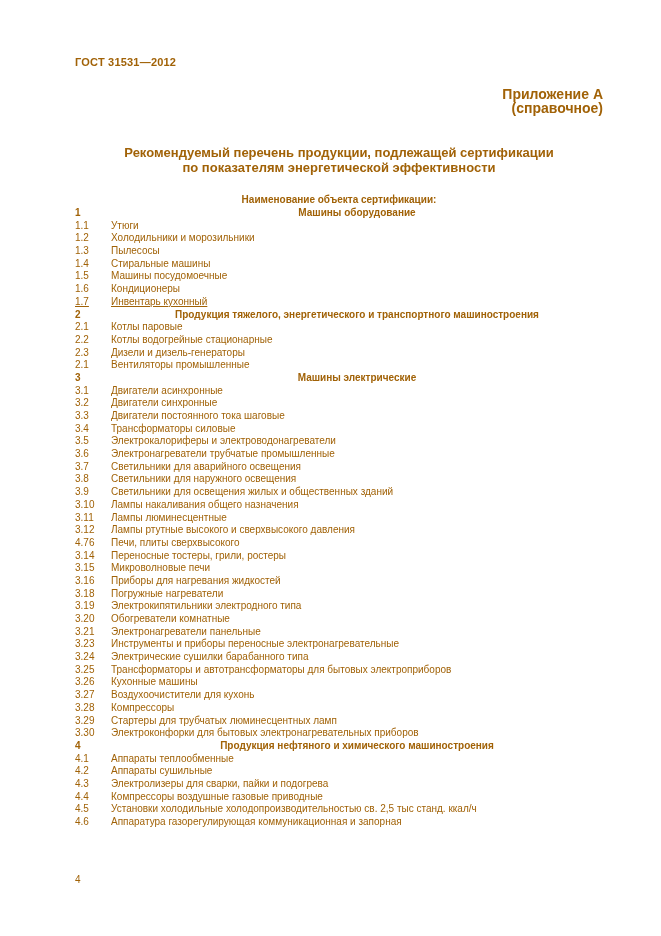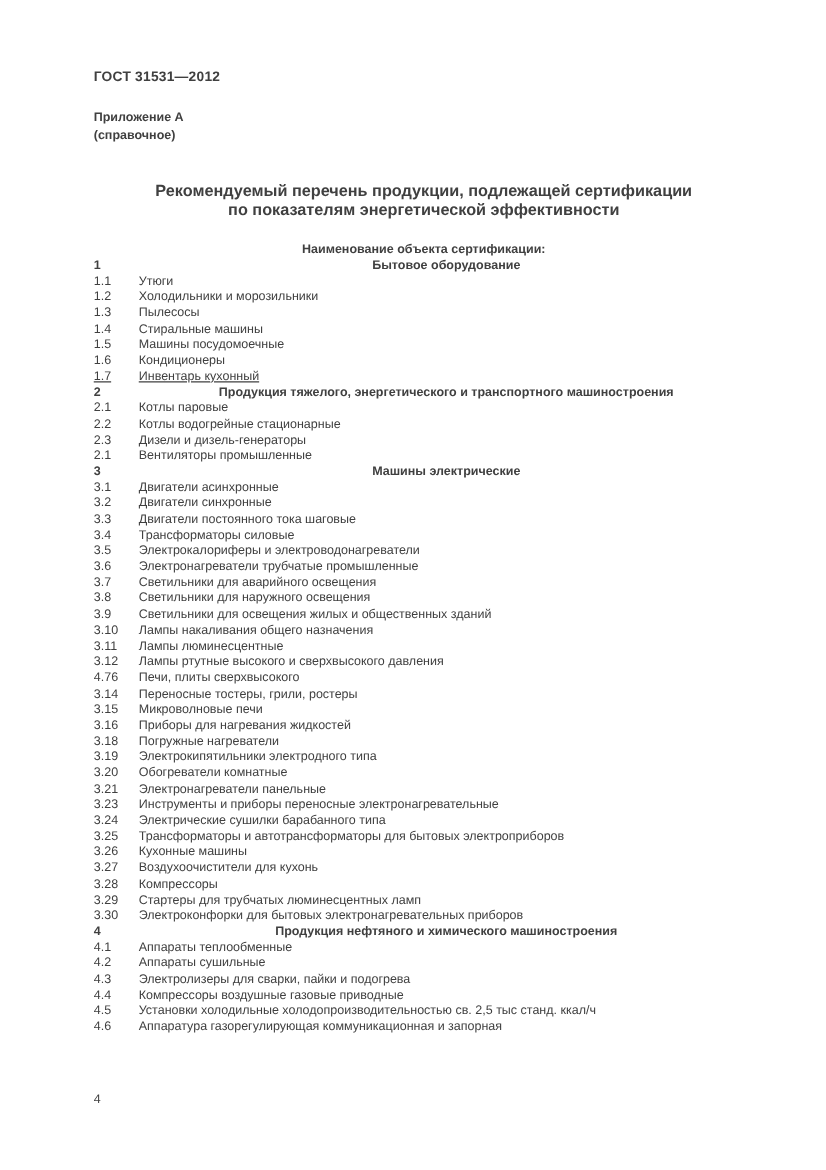--- a/index.html
+++ b/index.html
@@ -5,34 +5,34 @@
   html, body {
     margin: 0;
     padding: 0;
     background: #ffffff;
   }
   .page {
     position: relative;
     width: 661px;
     height: 936px;
     background: #ffffff;
-    color: #404040;
+    color: #a16207;
     font-family: "Liberation Sans", sans-serif;
     box-sizing: border-box;
     padding: 56px 58px 0 75px;
     overflow: hidden;
   }
   .doc-number {
     font-size: 11px;
     font-weight: bold;
     letter-spacing: 0.2px;
   }
   .appendix {
-    text-align: left;
-    font-size: 10px;
+    text-align: right;
+    font-size: 14px;
     font-weight: bold;
     line-height: 13.5px;
     margin-top: 20px;
   }
   .doc-title {
     text-align: center;
     font-size: 13px;
     font-weight: bold;
     line-height: 14.5px;
     margin-top: 31px;
@@ -94,21 +94,21 @@
   <div class="doc-title">
     <div>Рекомендуемый перечень продукции, подлежащей сертификации</div>
     <div>по показателям энергетической эффективности</div>
   </div>
 
   <div class="list-header">Наименование объекта сертификации:</div>
 
   <div class="list" id="list">
       <div class="row section-row">
         <span class="num">1</span>
-        <span class="sec-title">Бытовое оборудование</span>
+        <span class="sec-title">Машины оборудование</span>
       </div>
       <div class="row">
         <span class="num">1.1</span>
         <span class="item-text">Утюги</span>
       </div>
       <div class="row">
         <span class="num">1.2</span>
         <span class="item-text">Холодильники и морозильники</span>
       </div>
       <div class="row">

